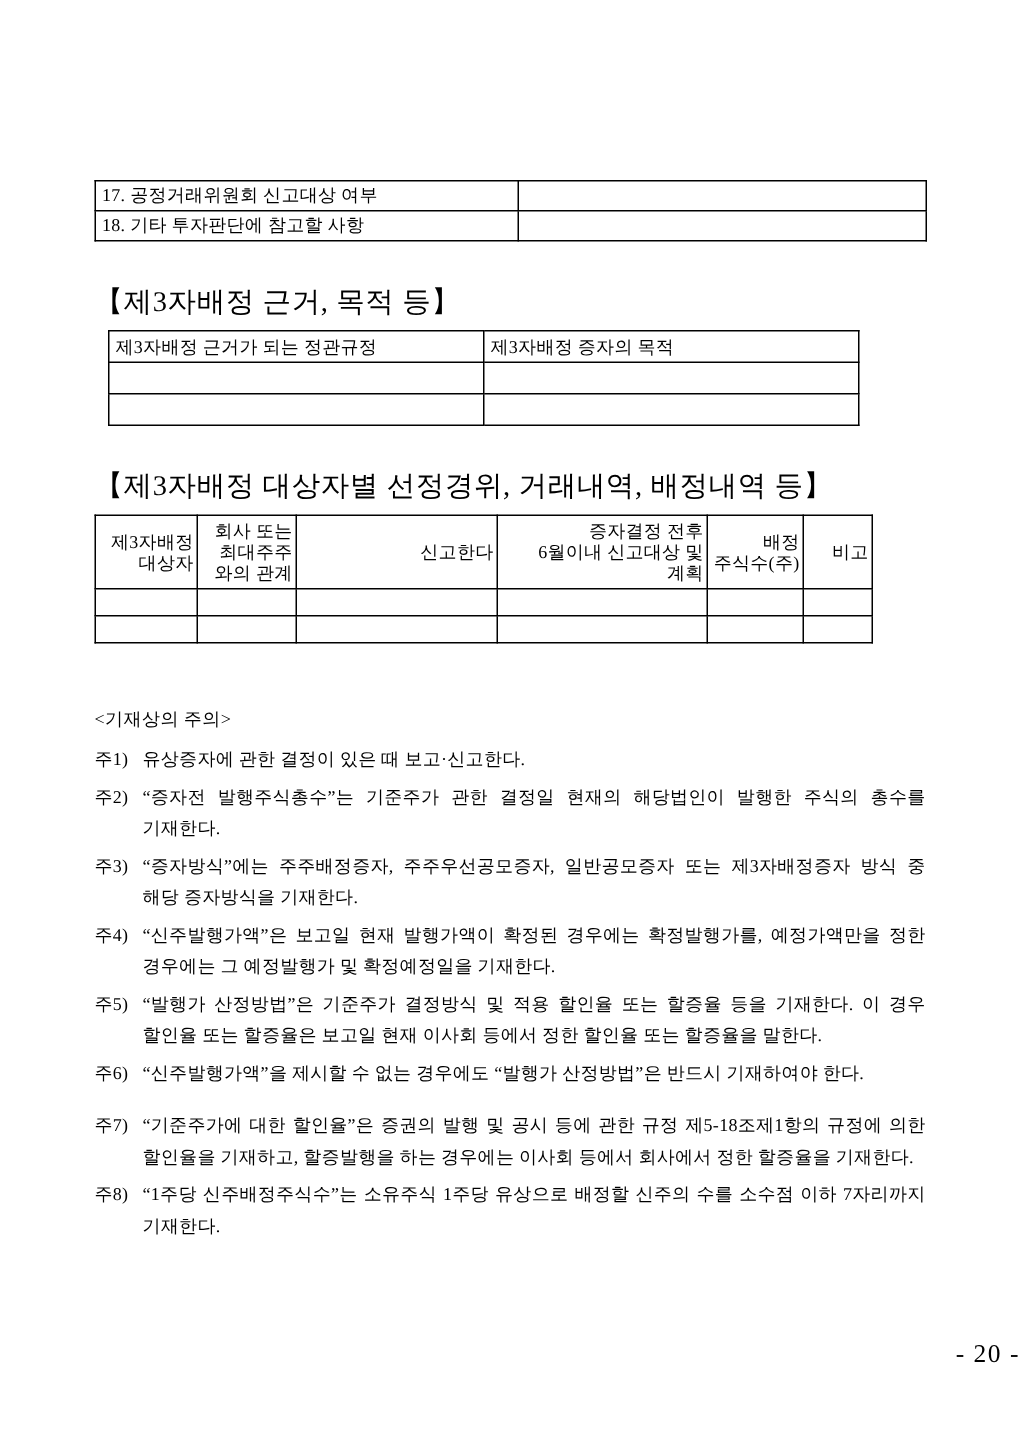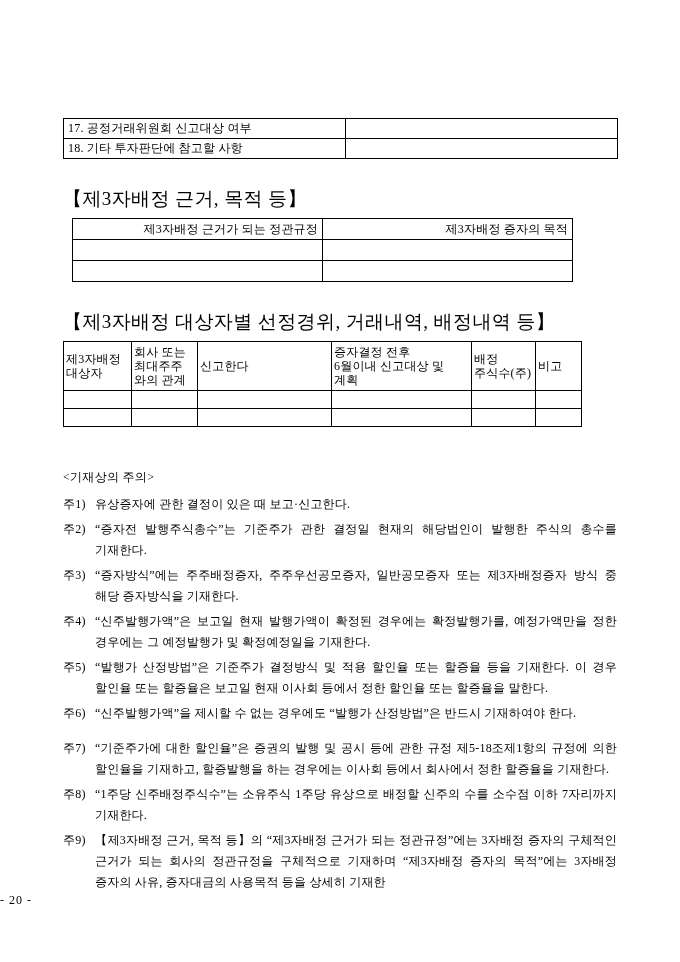--- a/index.html
+++ b/index.html
@@ -7,21 +7,21 @@
     width: 680px;
     height: 962px;
     background: #ffffff;
     color: #000000;
     font-family: "Liberation Serif", "DejaVu Serif", serif;
     font-size: 12px;
     position: relative;
     overflow: hidden;
   }
   .page { position: absolute; inset: 0; }
-  .content { padding: 118px 63px 0 63px; }
+  .content { padding: 80px 63px 0 63px; margin-top: 40px; }
 
   table { border-collapse: collapse; table-layout: fixed; }
   td, th {
     border: 1px solid #000;
     font-weight: normal;
     font-size: 12px;
     padding: 1px 4px;
     vertical-align: middle;
     overflow: hidden;
   }
@@ -33,27 +33,27 @@
   
   .sec-title {
     margin-top: 27px;
     font-size: 19px;
     letter-spacing: 0.4px;
   }
 
   
   .t2wrap { padding-left: 9px; }
   .t2 { width: 500px; margin-top: 6px; }
-  .t2 th { height: 18px; text-align: right; letter-spacing: 0.2px; }
+  .t2 th { height: 18px; text-align: left; letter-spacing: 0.2px; }
   .t2 td { height: 18px; }
 
   
   .t3 { width: 518px; margin-top: 6px; }
   .t3 th {
-    text-align: left;
+    text-align: right;
     white-space: pre-line;
     line-height: 14px;
     padding: 3px 2px;
     letter-spacing: 0.2px;
   }
   .t3 td { height: 15px; }
 
   
   .notes { margin-top: 42px; }
   .notes-title { margin-bottom: 8px; letter-spacing: 0.3px; }
@@ -69,22 +69,22 @@
     text-align: justify;
     word-break: keep-all;
     overflow-wrap: break-word;
   }
   .gap-before { margin-top: 14px; }
 
   .footer {
     position: absolute;
     left: 0; right: 0;
     top: 893px;
-    text-align: left;
-    font-size: 12px;
+    text-align: right;
+    font-size: 17px;
     letter-spacing: 1px;
   }
 </style>
 </head>
 <body>
 
 <div class="page">
   <div class="content">
 
     <table class="t1">
@@ -202,22 +202,18 @@
         <div class="ntext">“신주발행가액”을 제시할 수 없는 경우에도 “발행가 산정방법”은 반드시 기재하여야 한다.</div>
       </div>
       <div class="note gap-before">
         <span class="nlabel">주7)</span>
         <div class="ntext">“기준주가에 대한 할인율”은 증권의 발행 및 공시 등에 관한 규정 제5-18조제1항의 규정에 의한 할인율을 기재하고, 할증발행을 하는 경우에는 이사회 등에서 회사에서 정한 할증율을 기재한다.</div>
       </div>
       <div class="note">
         <span class="nlabel">주8)</span>
         <div class="ntext">“1주당 신주배정주식수”는 소유주식 1주당 유상으로 배정할 신주의 수를 소수점 이하 7자리까지 기재한다.</div>
       </div>
-      <div class="note">
-        <span class="nlabel">주9)</span>
-        <div class="ntext">【제3자배정 근거, 목적 등】의 “제3자배정 근거가 되는 정관규정”에는 3자배정 증자의 구체적인 근거가 되는 회사의 정관규정을 구체적으로 기재하며 “제3자배정 증자의 목적”에는 3자배정 증자의 사유, 증자대금의 사용목적 등을 상세히 기재한</div>
-      </div>
     </div>
 
   </div>
 
   <div class="footer">- 20 -</div>
 </div>
 
 </body></html>

